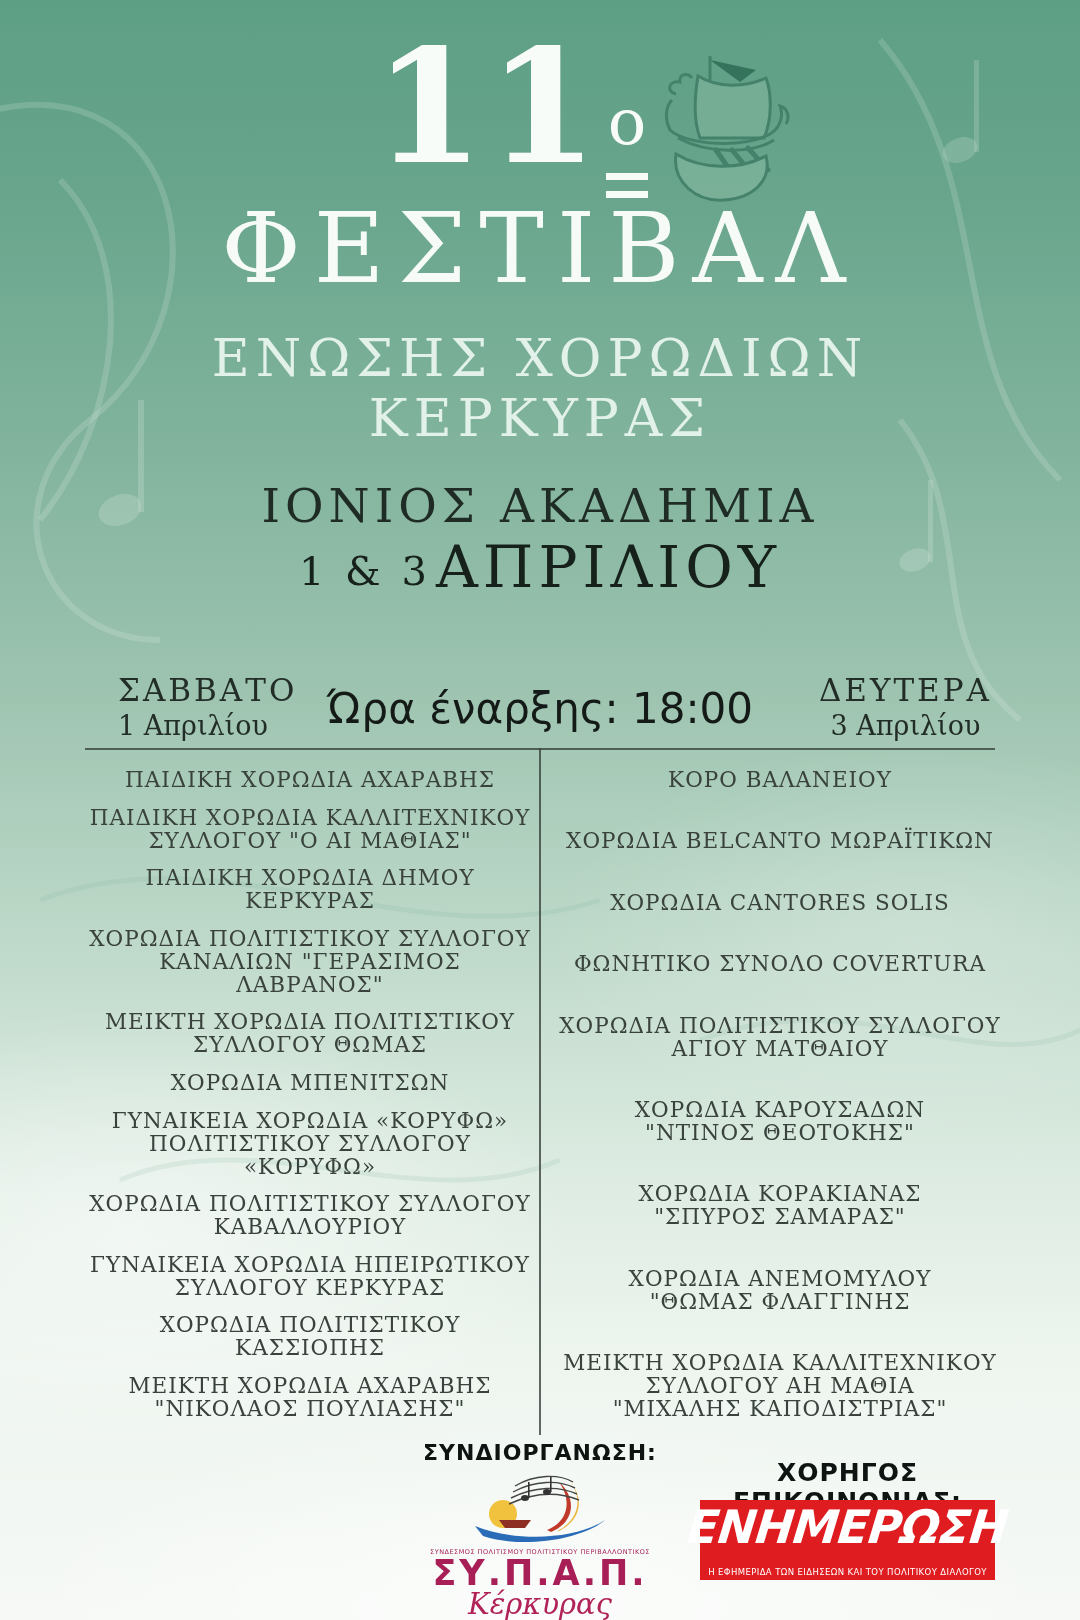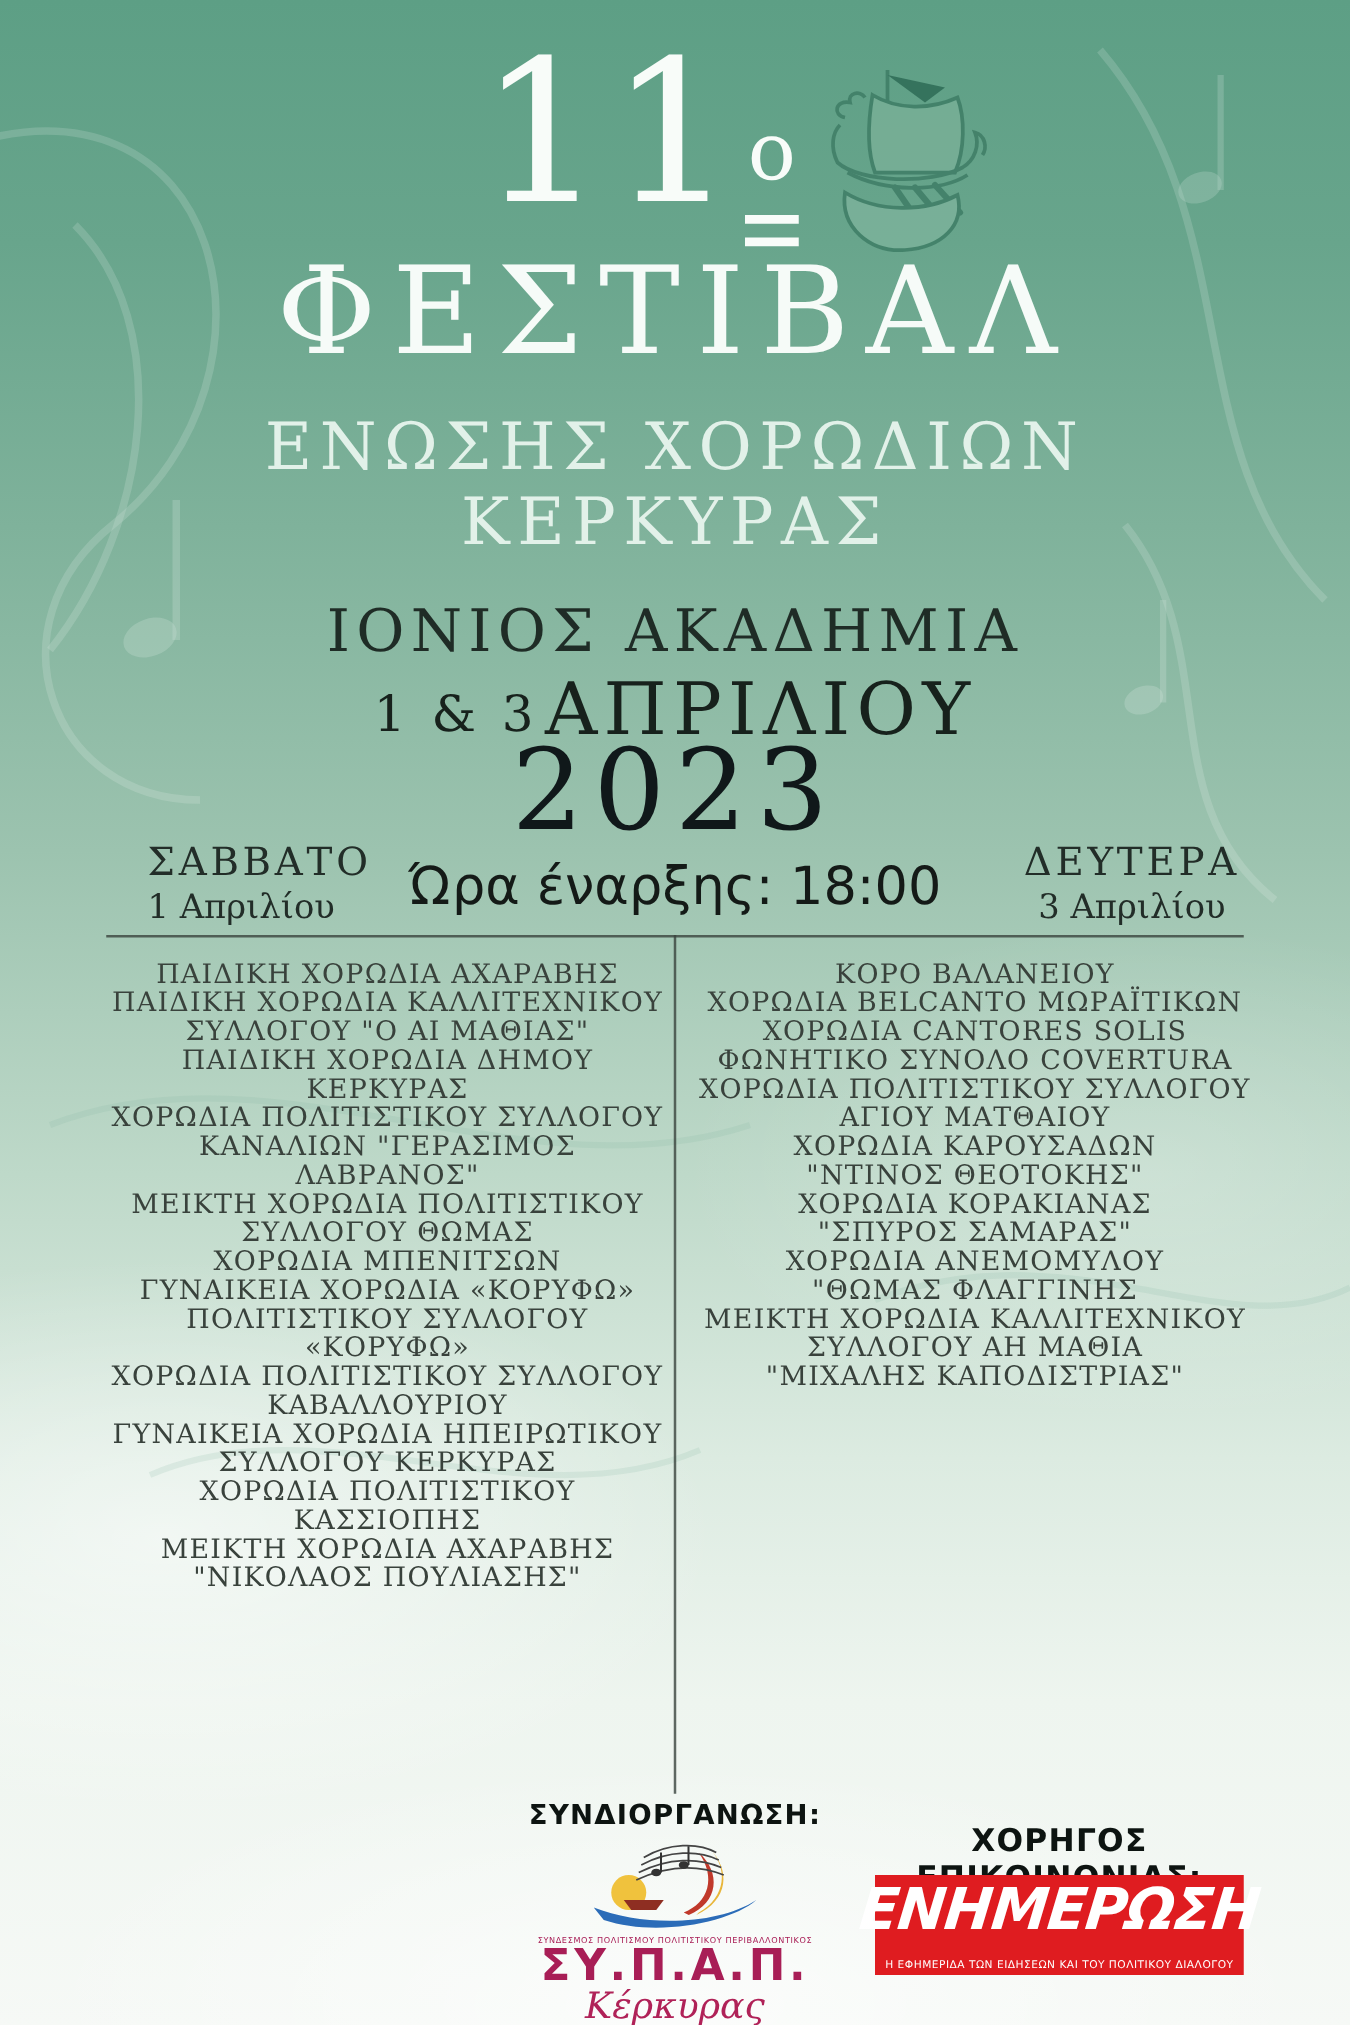--- a/index.html
+++ b/index.html
@@ -8,21 +8,21 @@
     font-family:"DejaVu Serif", serif;
     background:
       radial-gradient(ellipse 640px 320px at 12% 76%, rgba(255,255,255,0.55), transparent 70%),
       radial-gradient(ellipse 520px 280px at 85% 58%, rgba(255,255,255,0.22), transparent 72%),
       radial-gradient(ellipse 700px 260px at 50% 99%, rgba(255,255,255,0.6), transparent 75%),
       linear-gradient(180deg,#5d9f85 0%,#68a58c 12%,#7fb29b 26%,#9cc3af 42%,#bed9c9 58%,#dcebe1 72%,#eef5ef 84%,#f6f9f6 100%);
   }
   .deco{position:absolute;pointer-events:none;}
   
   .edition{position:absolute;top:28px;left:0;right:0;text-align:center;padding-right:60px;color:#f8fcf9;}
-  .edition-number{font-size:158px;line-height:1;font-weight:400;letter-spacing:4px;text-align:center;}
+  .edition-number{font-size:158px;line-height:1;font-weight:700;letter-spacing:4px;text-align:center;}
   .ordinal-wrap{display:inline-block;position:relative;margin-left:6px;}
   .ordinal{font-size:64px;line-height:1;vertical-align:18px;display:inline-block;}
   .ord-bar{position:absolute;left:-2px;right:-2px;height:7px;background:#f8fcf9;}
   .ord-bar.b1{bottom:-14px;} .ord-bar.b2{bottom:-32px;}
   .title{position:absolute;top:200px;left:0;right:0;text-align:center;color:#f6fbf8;
          font-size:97px;letter-spacing:13px;line-height:1;}
   .subtitle{position:absolute;left:0;right:0;text-align:center;color:#e2f1e9;letter-spacing:6px;}
   .subtitle.s1{top:328px;font-size:52px;}
   .subtitle.s2{top:388px;font-size:52px;}
   .venue{position:absolute;top:478px;left:0;right:0;text-align:center;color:#1f2c26;font-size:47px;letter-spacing:5px;}
@@ -35,21 +35,21 @@
   .dayblock .day{font-size:31px;letter-spacing:3px;}
   .dayblock .date{font-size:27px;margin-top:2px;}
   .day-left{left:90px;text-align:left;margin-left:28px;}
   .day-right{right:88px;text-align:center;}
   .start-time{position:absolute;top:684px;left:0;right:0;text-align:center;
               font-family:"DejaVu Sans", sans-serif;font-size:42px;color:#141a17;}
   .hline{position:absolute;top:748px;left:85px;right:85px;height:2px;background:#39433d;opacity:.8;}
   .vline{position:absolute;top:748px;left:539px;width:2px;height:687px;background:#39433d;opacity:.8;}
   
   .col{position:absolute;top:768px;height:652px;display:flex;flex-direction:column;
-       align-items:center;}
+       justify-content:space-between;align-items:center;}
   .col-left{left:85px;width:450px;}
   .col-right{left:558px;width:444px;}
   .choir-entry{text-align:center;color:#39423c;}
   .choir-line{font-size:21.5px;line-height:1.07;letter-spacing:1px;white-space:nowrap;}
   
   .coorg-label{position:absolute;top:1440px;left:0;right:0;text-align:center;
                font-family:"DejaVu Sans", sans-serif;font-weight:bold;font-size:22px;letter-spacing:1px;color:#0d1411;}
   .sypap{position:absolute;top:1468px;left:0;right:0;text-align:center;}
   .sypap-caption{font-family:"DejaVu Sans", sans-serif;font-size:6.5px;color:#a81e56;letter-spacing:.5px;margin-top:-2px;}
   .sypap-name{font-family:"DejaVu Sans", sans-serif;font-weight:bold;font-size:35px;letter-spacing:3px;color:#a81e56;line-height:1;}
@@ -108,21 +108,20 @@
 
   <div class="title">ΦΕΣΤΙΒΑΛ</div>
   <div class="subtitle s1">ΕΝΩΣΗΣ ΧΟΡΩΔΙΩΝ</div>
   <div class="subtitle s2">ΚΕΡΚΥΡΑΣ</div>
 
   <div class="venue">ΙΟΝΙΟΣ ΑΚΑΔΗΜΙΑ</div>
   <div class="dates">
     <span class="prefix">1 &amp; 3</span>
     <span class="month">ΑΠΡΙΛΙΟΥ</span>
   </div>
-  <div class="year">2023</div>
 
   <div class="dayblock day-left">
     <div class="day">ΣΑΒΒΑΤΟ</div>
     <div class="date">1 Απριλίου</div>
   </div>
   <div class="start-time">Ώρα έναρξης: 18:00</div>
   <div class="dayblock day-right">
     <div class="day">ΔΕΥΤΕΡΑ</div>
     <div class="date">3 Απριλίου</div>
   </div>

